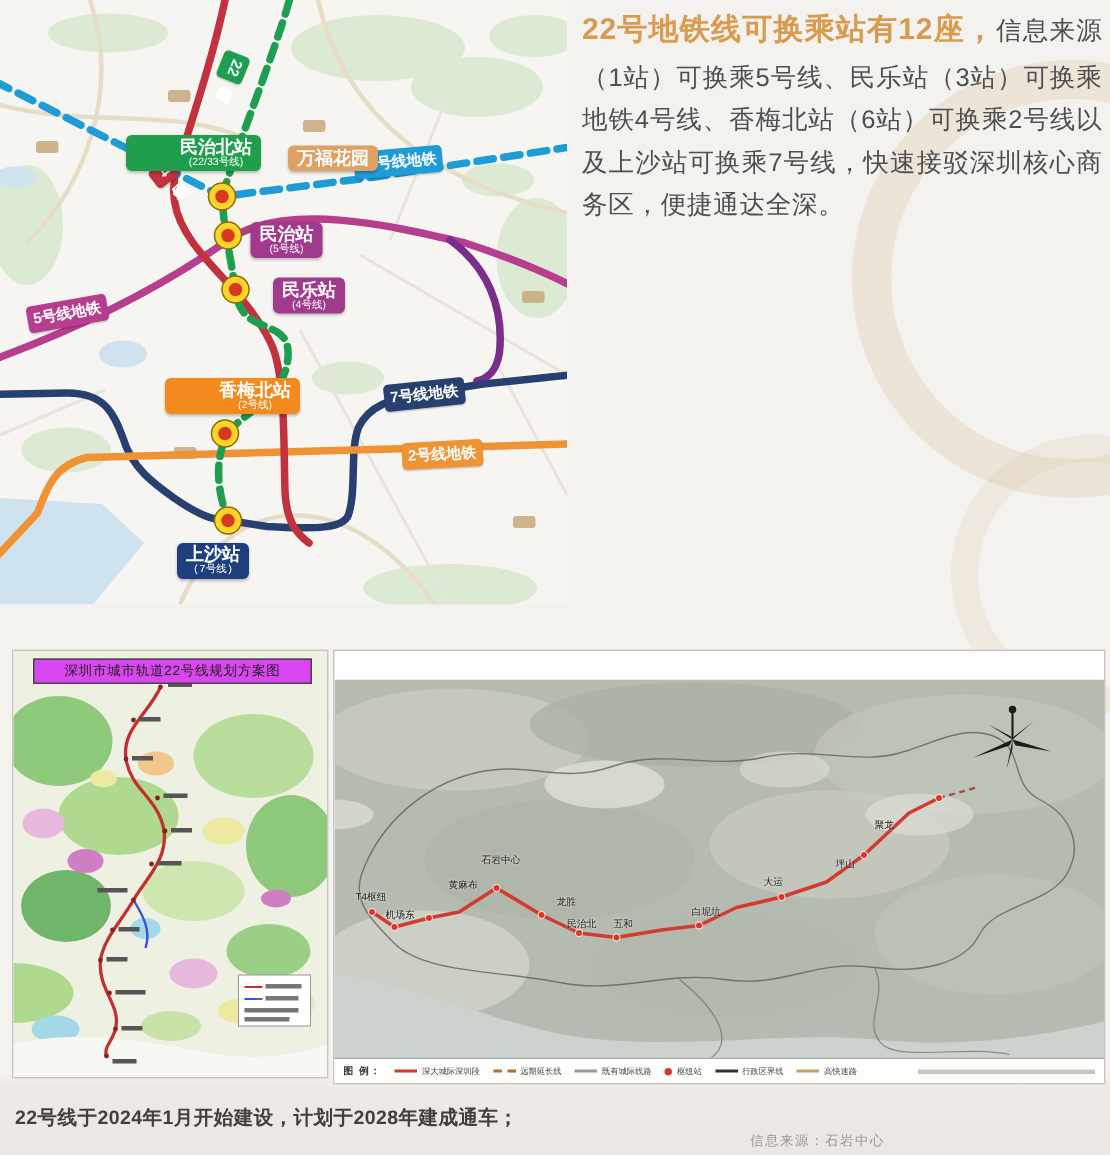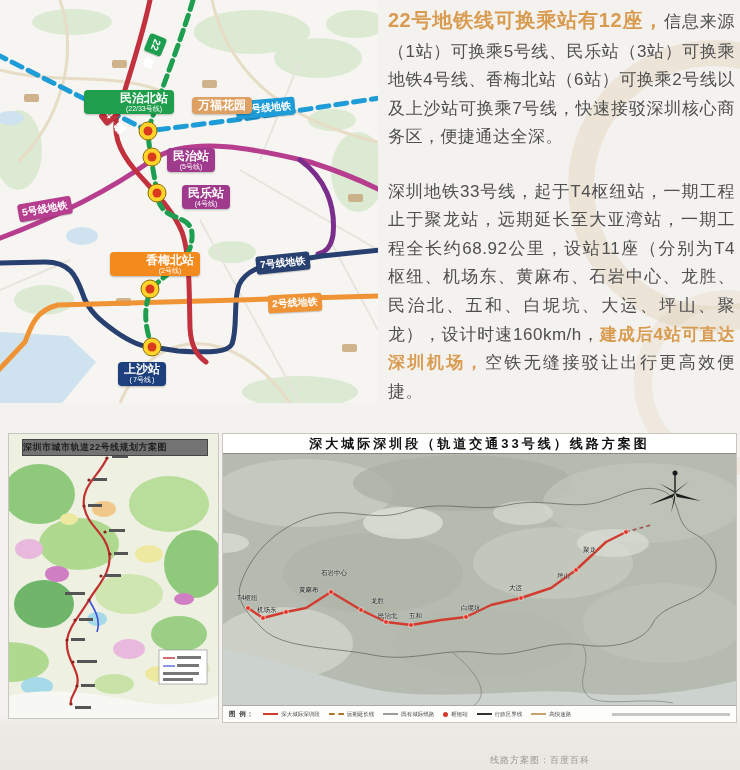--- a/index.html
+++ b/index.html
@@ -32,21 +32,21 @@
 
   
   .intro{position:absolute;left:388px;top:4px;width:347px;z-index:1;color:#4f4f4f;font-size:17px;line-height:1.68;text-align:justify;letter-spacing:.5px;}
   .intro p{margin:0 0 26px 0;}
   .hl{color:#d89b4f;font-weight:bold;font-size:20px;}
   .hl2{color:#d89b4f;font-weight:bold;}
 
   
   .card{position:absolute;background:#fff;border:1px solid #c9c6c0;box-sizing:border-box;z-index:1;}
   .card22{left:8px;top:433px;width:211px;height:286px;}
-  .card22 .titlebox{position:absolute;left:13px;top:5px;width:184px;height:15px;border:1px solid #444;font-size:9px;font-weight:bold;color:#222;text-align:left;line-height:15px;letter-spacing:.5px;background:#737373;z-index:2;}
+  .card22 .titlebox{position:absolute;left:13px;top:5px;width:184px;height:15px;border:1px solid #444;font-size:9px;font-weight:normal;color:#222;text-align:center;line-height:15px;letter-spacing:.5px;background:#d946ef;z-index:2;}
   .card33{left:222px;top:433px;width:515px;height:290px;}
   .card33 .titleband{position:absolute;left:0;top:0;width:100%;height:19px;background:#fff;border-bottom:1px solid #888;font-size:13px;font-weight:bold;color:#111;text-align:center;line-height:19px;letter-spacing:3px;z-index:2;}
   .stlab{position:absolute;font-size:6.5px;color:#1a1a1a;white-space:nowrap;z-index:3;text-shadow:0 0 2px rgba(255,255,255,.9);}
   .legendbar{position:absolute;left:0;bottom:0;width:100%;height:17px;background:#fdfdfc;border-top:1px solid #aaa;display:flex;align-items:center;padding:0 6px;box-sizing:border-box;gap:9px;z-index:3;}
   .legendbar .lg-title{font-size:6.5px;font-weight:bold;color:#333;letter-spacing:1px;}
   .lg-item{display:flex;align-items:center;gap:3px;font-size:5.5px;color:#444;white-space:nowrap;}
   .sw{display:inline-block;width:15px;height:2px;background:#d23b2f;}
   .sw-dash{background:none;border-top:2px dashed #b0722f;height:0;}
   .sw-gray{background:#9a9a9a;}
   .sw-black{background:#333;}
@@ -175,21 +175,20 @@
       <span class="sub">(2号线)</span>
     </div>
     <div class="callout c-navy" style="left:118px;top:362px;">
       <span class="nm">上沙站</span>
       <span class="sub">(7号线)</span>
     </div>
   </div>
 
   <div class="intro">
     <p><span class="hl">22号地铁线可换乘站有12座，</span><span>信息来源（1站）可换乘5号线、民乐站（3站）可换乘地铁4号线、香梅北站（6站）可换乘2号线以及上沙站可换乘7号线，快速接驳深圳核心商务区，便捷通达全深。</span></p>
-    <p><span>深圳地铁33号线，起于T4枢纽站，一期工程止于聚龙站，远期延长至大亚湾站，一期工程全长约68.92公里，设站11座（分别为T4枢纽、机场东、黄麻布、石岩中心、龙胜、民治北、五和、白坭坑、大运、坪山、聚龙），设计时速160km/h，</span><span class="hl2">建成后4站可直达深圳机场，</span><span>空铁无缝接驳让出行更高效便捷。</span></p>
   </div>
 
   <div class="card card22">
     <div class="titlebox">深圳市城市轨道22号线规划方案图</div>
     <svg width="209" height="284" viewBox="0 0 209 284" style="position:absolute;left:0;top:0;">
       <rect x="0" y="0" width="209" height="284" fill="#eef0e2"></rect>
 
       <g>
         <ellipse cx="30" cy="60" rx="36" ry="30" fill="#8fc97c"></ellipse>
           <ellipse cx="70" cy="110" rx="40" ry="26" fill="#aed98f"></ellipse>
@@ -258,21 +257,20 @@
       <g fill="#777">
         <rect x="168" y="222" width="24" height="3"></rect>
           <rect x="168" y="230" width="22" height="3"></rect>
         <rect x="154" y="238" width="36" height="3"></rect>
           <rect x="154" y="244" width="30" height="3"></rect>
       </g>
     </svg>
   </div>
 
   <div class="card card33">
-    <div class="titleband">深大城际深圳段（轨道交通33号线）线路方案图</div>
     <svg width="513" height="253" viewBox="0 0 513 253" style="position:absolute;left:0;top:19px;">
       <rect x="0" y="0" width="513" height="253" fill="#b6bbb1"></rect>
 
       <g>
         <ellipse cx="80" cy="40" rx="90" ry="34" fill="#c8ccc2" opacity=".8"></ellipse>
         <ellipse cx="240" cy="30" rx="110" ry="28" fill="#a9afa4" opacity=".7"></ellipse>
         <ellipse cx="420" cy="50" rx="100" ry="40" fill="#c2c6bb" opacity=".7"></ellipse>
         <ellipse cx="150" cy="120" rx="90" ry="40" fill="#adb2a7" opacity=".6"></ellipse>
         <ellipse cx="330" cy="110" rx="80" ry="36" fill="#c9cdc2" opacity=".6"></ellipse>
         <ellipse cx="60" cy="190" rx="70" ry="36" fill="#d4d7cd" opacity=".7"></ellipse>
@@ -352,15 +350,16 @@
           <span>行政区界线</span>
         </span>
       <span class="lg-item">
           <span class="sw sw-tan"></span>
           <span>高快速路</span>
         </span>
       <span class="lg-note"></span>
     </div>
   </div>
 
-  <div class="source">线路方案图：百度百科</div>
+  <div class="cap cap-left">22号线于2024年1月开始建设，计划于2028年建成通车；</div>
+  <div class="source">信息来源：石岩中心</div>
 
 </div>
 
 </body></html>

